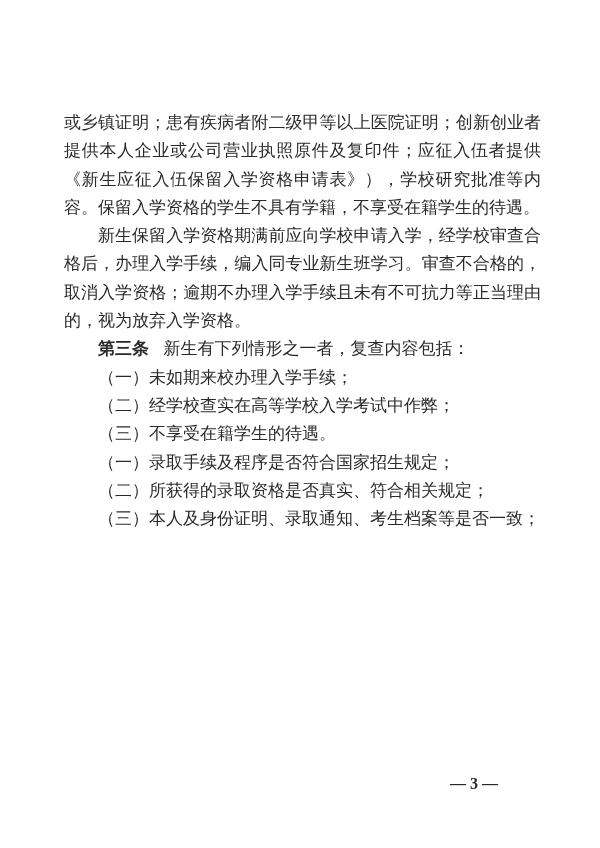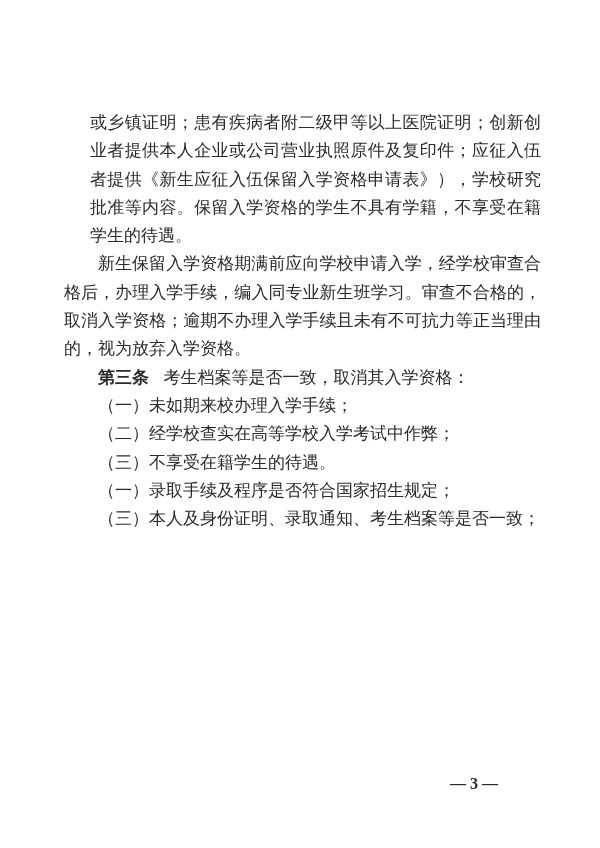--- a/index.html
+++ b/index.html
@@ -25,21 +25,20 @@
     color: #2a2a2a;
     text-align: justify;
   }
   .body-text p {
     margin: 0;
     padding: 0;
     text-indent: 2em;
   }
   .body-text p.continuation {
     text-indent: 0;
-    margin-left: 26px;
   }
   .article-label {
     font-weight: bold;
     margin-right: 0.85em;
     margin-top: 41px;
   }
   .article-label:empty {
     display: none;
   }
   .page-footer {
@@ -57,32 +56,33 @@
 <body>
 
 <div class="page">
 
   <main class="body-text">
 
     <p class="continuation"><span>或乡镇证明；患有疾病者附二级甲等以上医院证明；创新创业者提供本人企业或公司营业执照原件及复印件；应征入伍者提供《新生应征入伍保留入学资格申请表》），学校研究批准等内容。保留入学资格的学生不具有学籍，不享受在籍学生的待遇。</span></p>
 
     <p><span>新生保留入学资格期满前应向学校申请入学，经学校审查合格后，办理入学手续，编入同专业新生班学习。审查不合格的，取消入学资格；逾期不办理入学手续且未有不可抗力等正当理由的，视为放弃入学资格。</span></p>
 
-    <p><b class="article-label">第三条</b><span>考生档案等是否一致，取消其入学资格：</span></p>
+    <p><b class="article-label">第三条</b><span>新生有下列情形之一者，复查内容包括：</span></p>
 
     <p><span>（一）未如期来校办理入学手续；</span></p>
 
     <p><span>（二）经学校查实在高等学校入学考试中作弊；</span></p>
 
     <p><span>（三）不享受在籍学生的待遇。</span></p>
 
 
 
     <p><span>（一）录取手续及程序是否符合国家招生规定；</span></p>
 
+    <p><span>（二）所获得的录取资格是否真实、符合相关规定；</span></p>
 
     <p><span>（三）本人及身份证明、录取通知、考生档案等是否一致；</span></p>
 
   </main>
 
   <div class="page-footer">— 3 —</div>
 
 </div>
 
 </body></html>

